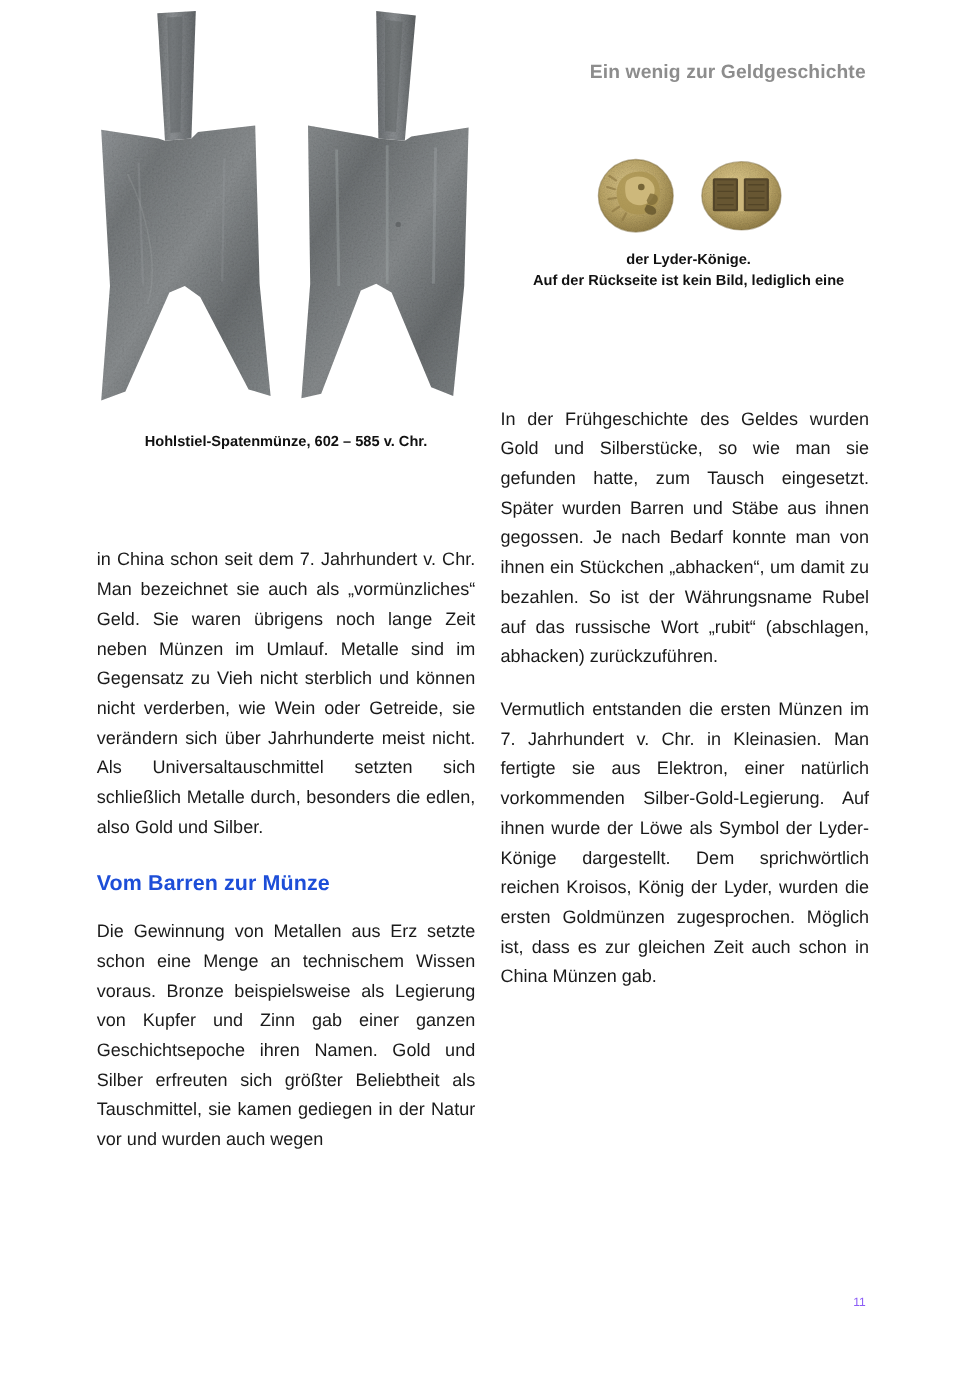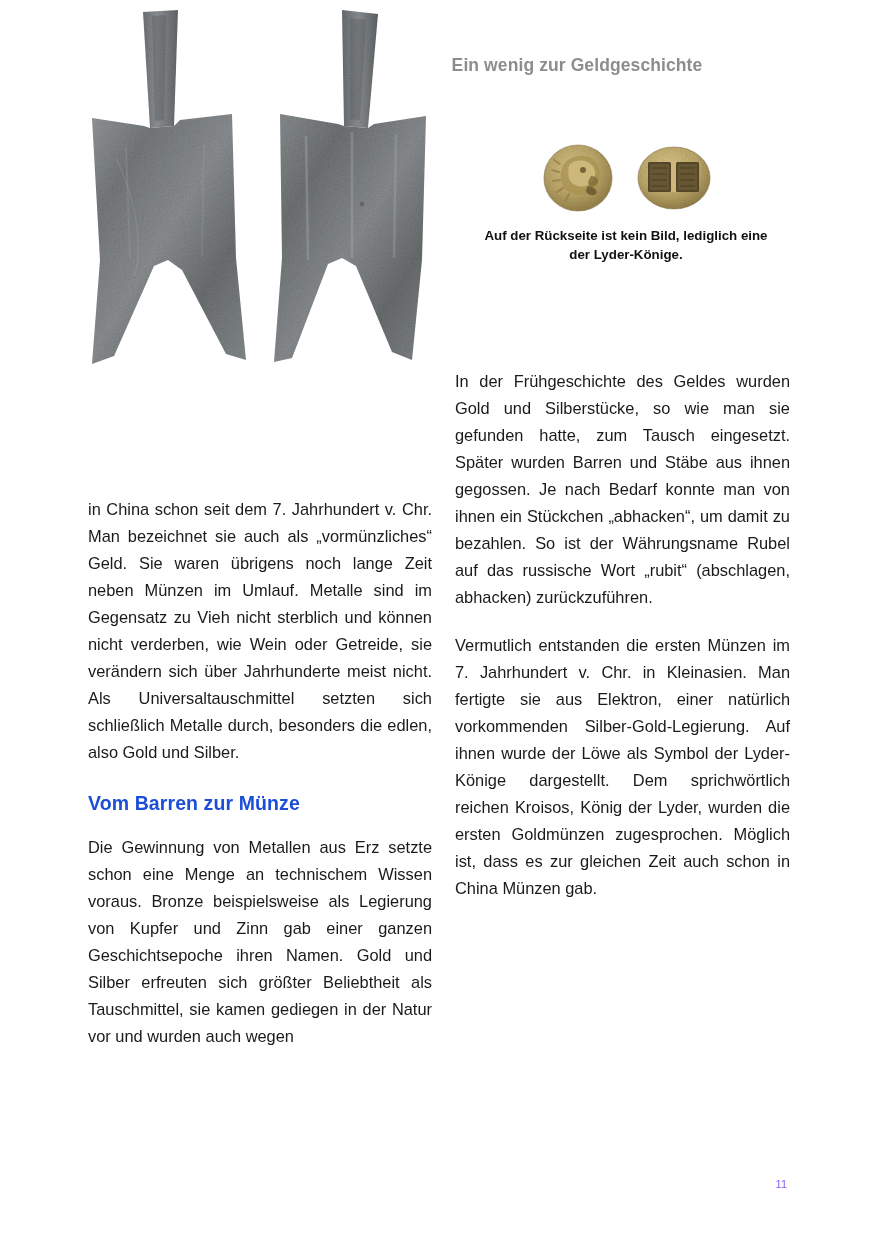--- a/index.html
+++ b/index.html
@@ -15,21 +15,21 @@
     color: #1a1a1a;
     overflow: hidden;
   }
 
   
   .running-head {
     position: absolute;
     top: 55px;
     right: 88px;
     width: 420px;
-    text-align: center;
+    text-align: right;
     font-size: 17.5px;
     font-weight: bold;
     letter-spacing: 0.1px;
     color: #8d8d8d;
     white-space: nowrap;
   }
 
   
   .fig-spades {
     position: absolute;
@@ -216,20 +216,21 @@
         <path d="M82 124 L82 250" stroke="#a3a9ab" stroke-width="2.6" opacity="0.40" fill="none"></path>
         <path d="M126 126 L124 250" stroke="#a3a9ab" stroke-width="2.6" opacity="0.36" fill="none"></path>
         <circle cx="92" cy="196" r="2.4" fill="#4e5254" opacity="0.55"></circle>
       </svg>
     </div>
 
   </div>
 </div>
 
 <div class="cap cap-spades">
+  <div>Hohlstiel-Spatenmünze, 602 – 585 v. Chr.</div>
 </div>
 
 <div class="fig-electrum">
 
   <div class="coin obv">
     <svg viewBox="0 0 84 80" xmlns="http://www.w3.org/2000/svg" aria-hidden="true">
       <defs>
         <radialGradient id="el1" cx="42%" cy="36%" r="72%">
           <stop offset="0%" stop-color="#dcc88c"></stop>
           <stop offset="55%" stop-color="#bda768"></stop>
@@ -288,22 +289,22 @@
       <path d="M20 30 L35 30 M20 36 L35 36 M20 42 L35 42 M20 48 L35 48" stroke="#44381f" stroke-width="1.3" opacity="0.55" fill="none"></path>
       <path d="M48 30 L63 30 M48 36 L63 36 M48 42 L63 42 M48 48 L63 48" stroke="#44381f" stroke-width="1.3" opacity="0.55" fill="none"></path>
       <rect x="39" y="24" width="5" height="30" fill="#cdb77c"></rect>
       <ellipse cx="42" cy="40" rx="36" ry="31" fill="none" stroke="#7d6b3b" stroke-width="1.2" opacity="0.5"></ellipse>
     </svg>
   </div>
 
 </div>
 
 <div class="cap cap-electrum">
+  <div>der Lyder-Könige.</div>
   <div>Auf der Rückseite ist kein Bild, lediglich eine</div>
-  <div>der Lyder-Könige.</div>
 </div>
 
 <div class="col col-left">
   <p>in China schon seit dem 7. Jahrhundert v. Chr. Man bezeichnet sie auch als „vormünzliches“ Geld. Sie waren übrigens noch lange Zeit neben Münzen im Umlauf. Metalle sind im Gegensatz zu Vieh nicht sterblich und können nicht verderben, wie Wein oder Getreide, sie verändern sich über Jahrhunderte meist nicht. Als Universaltauschmittel setzten sich schließlich Metalle durch, besonders die edlen, also Gold und Silber.</p>
   <h2 class="subhead">Vom Barren zur Münze</h2>
   <p>Die Gewinnung von Metallen aus Erz setzte schon eine Menge an technischem Wissen voraus. Bronze beispielsweise als Legierung von Kupfer und Zinn gab einer ganzen Geschichtsepoche ihren Namen. Gold und Silber erfreuten sich größter Beliebtheit als Tauschmittel, sie kamen gediegen in der Natur vor und wurden auch wegen</p>
 </div>
 
 <div class="col col-right">
   <p>In der Frühgeschichte des Geldes wurden Gold und Silberstücke, so wie man sie gefunden hatte, zum Tausch eingesetzt. Später wurden Barren und Stäbe aus ihnen gegossen. Je nach Bedarf konnte man von ihnen ein Stückchen „abhacken“, um damit zu bezahlen. So ist der Währungsname Rubel auf das russische Wort „rubit“ (abschlagen, abhacken) zurückzuführen.</p>

